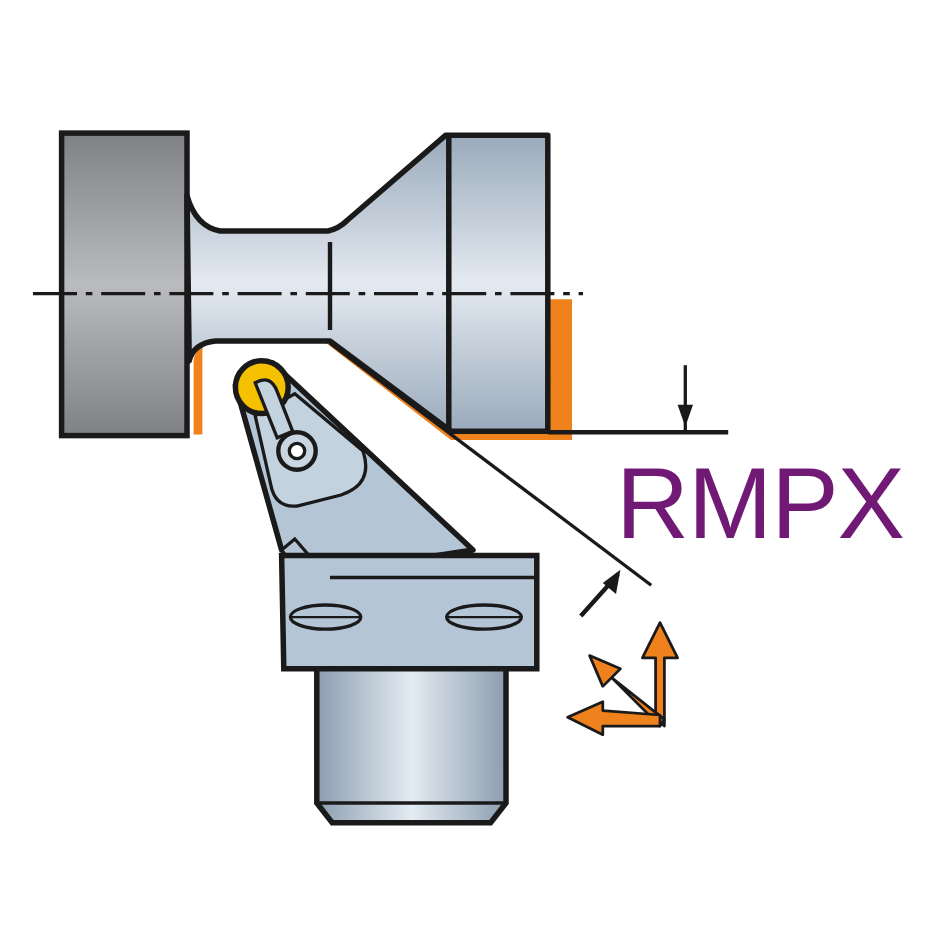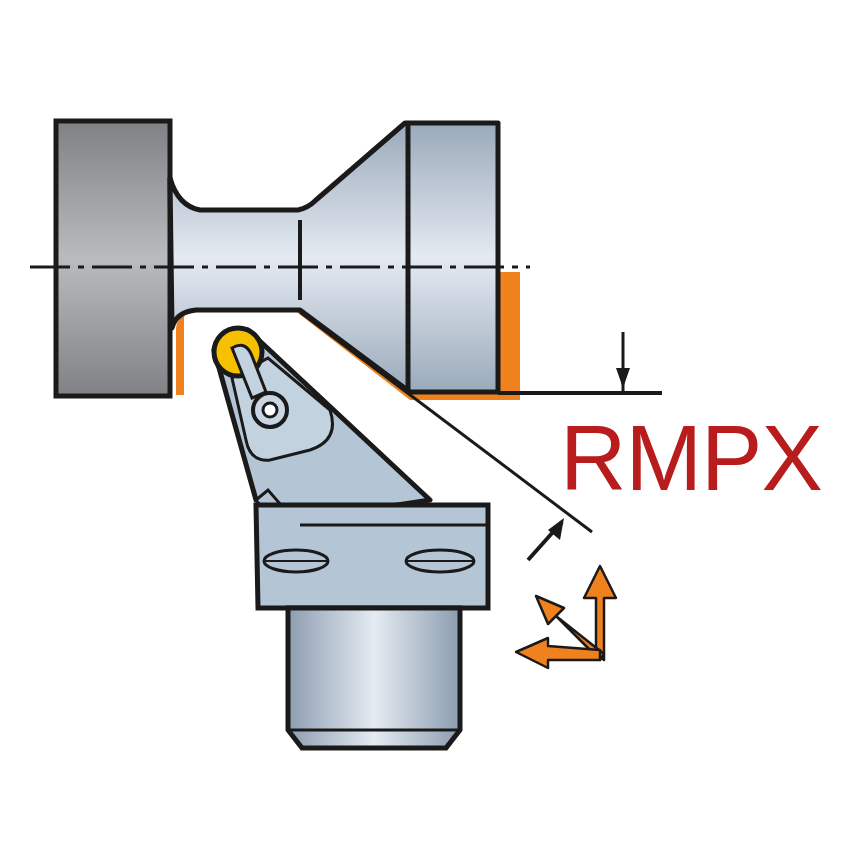--- a/index.html
+++ b/index.html
@@ -1,18 +1,18 @@
 <!DOCTYPE html>
 <html><head>
 <meta charset="utf-8">
 <style>
   html,body{margin:0;padding:0;background:#fff;}
   .canvas{position:relative;width:854px;height:854px;background:#fff;overflow:hidden;}
   svg{position:absolute;left:0;top:0;}
-  .label{position:absolute;left:560px;top:412px;font-family:"Liberation Sans",sans-serif;font-size:92px;color:#b91c1c;letter-spacing:-1px;line-height:1;}
+  .label{position:absolute;left:560px;top:412px;font-family:"Liberation Sans",sans-serif;font-size:92px;color:#701a75;letter-spacing:-1px;line-height:1;}
 </style>
 </head>
 <body>
 
 <div class="canvas">
 <svg width="854" height="854" viewBox="0 0 854 854">
   <defs>
     <linearGradient id="chuckG" x1="0" y1="0" x2="0" y2="1">
       <stop offset="0" stop-color="#7f8185"></stop>
       <stop offset="0.5" stop-color="#b9bbbf"></stop>

